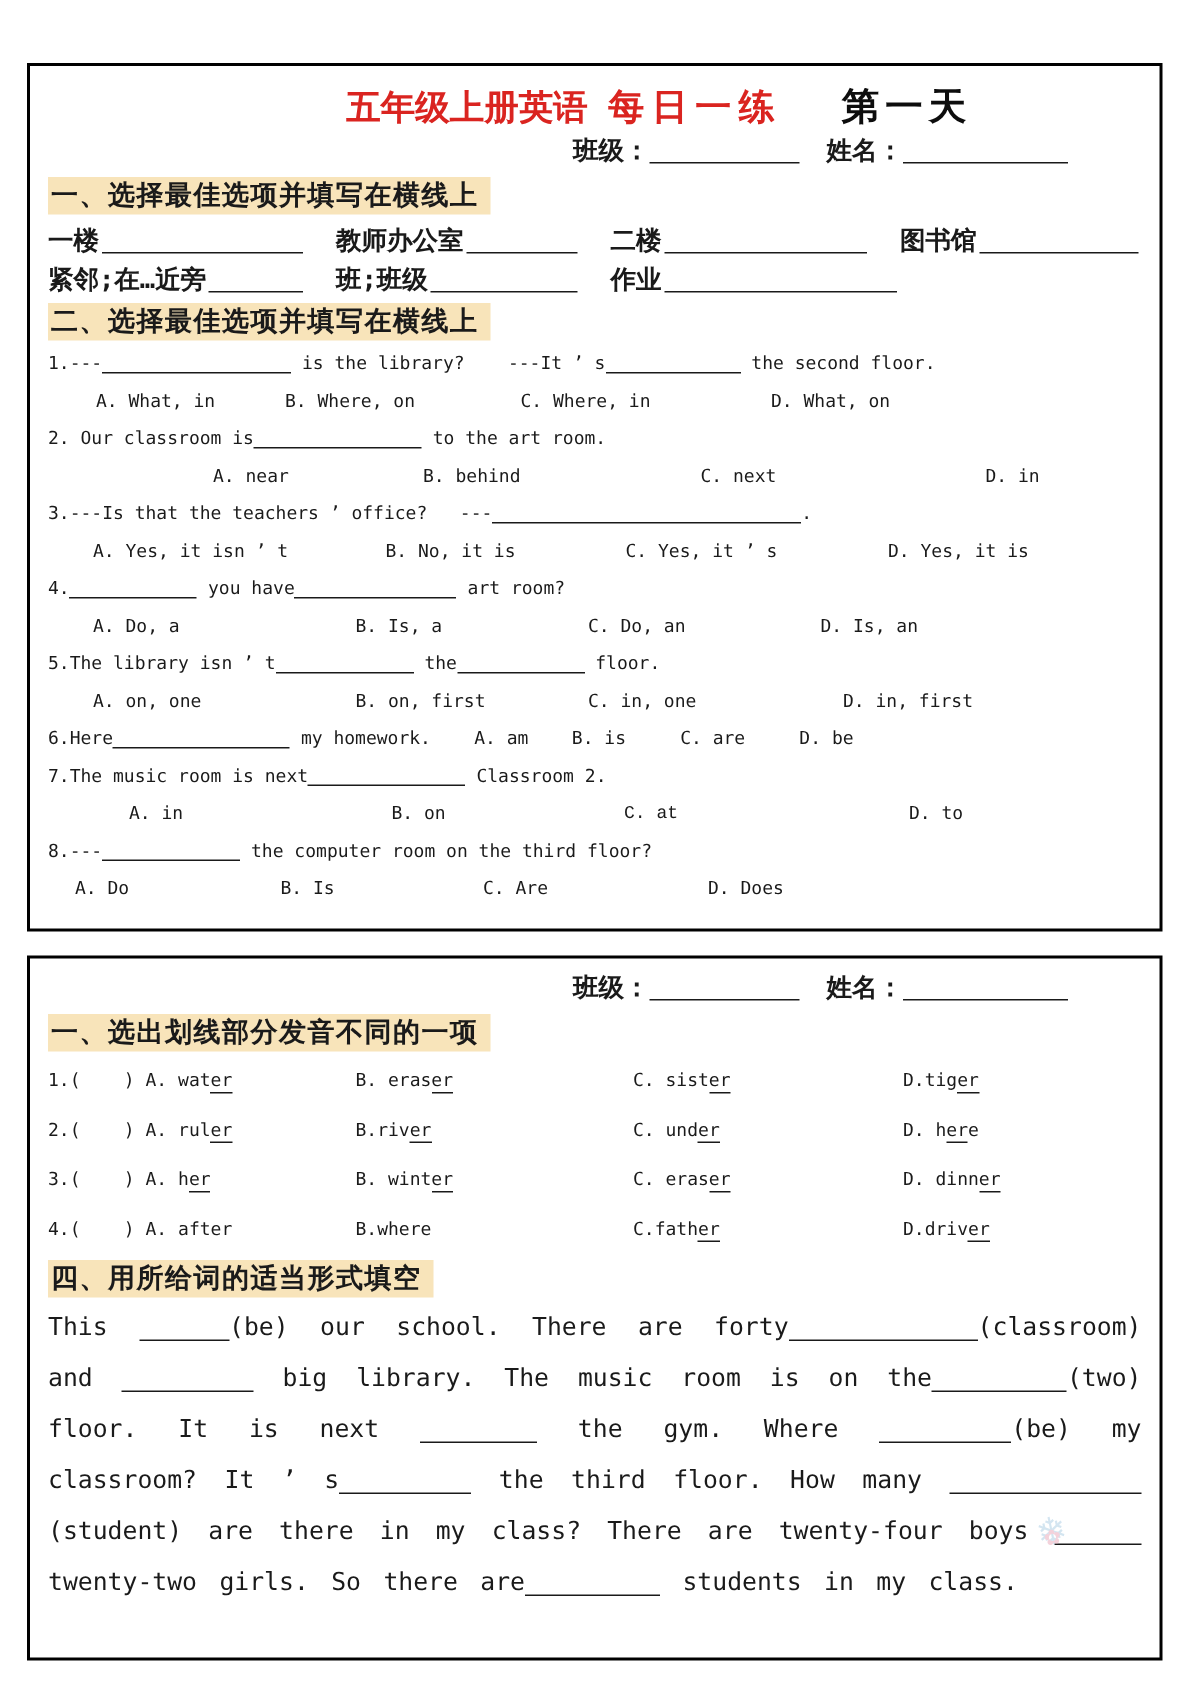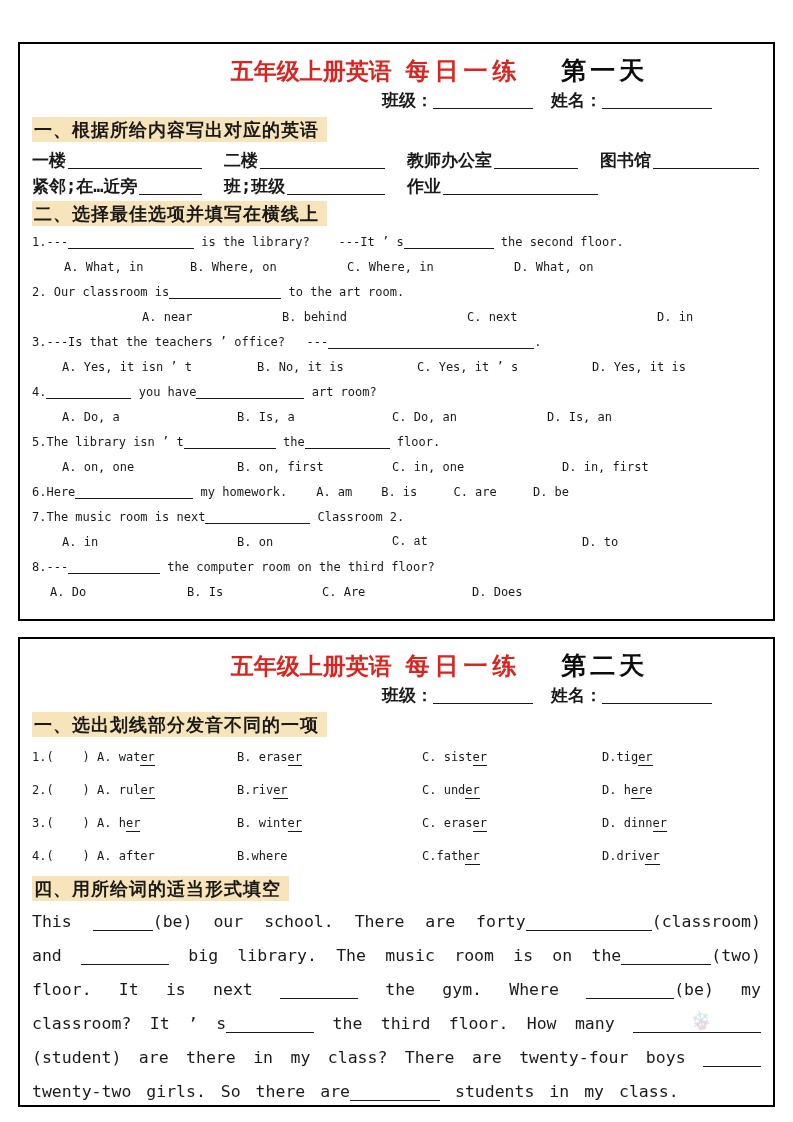--- a/index.html
+++ b/index.html
@@ -53,32 +53,32 @@
 <div class="panel" id="panel1">
   <div class="title">
     <span class="t-red">五年级上册英语</span>
     <span class="t-red2">每日一练</span>
     <span class="t-day">第一天</span>
   </div>
   <div class="classline">
     <span>班级：</span><span class="cl-blank b1"></span><span>姓名：</span><span class="cl-blank b2"></span>
   </div>
   <div>
-      <div class="sec"><span class="hl">一、根据所给内容写出对应的英语</span></div>
+      <div class="sec"><span class="hl">一、选择最佳选项并填写在横线上</span></div>
       <div class="vrow">
         <span class="vcell">
           <span class="vlabel">一楼</span>
           <span class="vblank"></span>
         </span>
         <span class="vcell">
-          <span class="vlabel">二楼</span>
+          <span class="vlabel">教师办公室</span>
           <span class="vblank"></span>
         </span>
         <span class="vcell">
-          <span class="vlabel">教师办公室</span>
+          <span class="vlabel">二楼</span>
           <span class="vblank"></span>
         </span>
         <span class="vcell">
           <span class="vlabel">图书馆</span>
           <span class="vblank"></span>
         </span>
       </div>
       <div class="vrow">
         <span class="vcell">
           <span class="vlabel">紧邻;在…近旁</span>
@@ -99,32 +99,27 @@
       <div class="rrow"><span class="cell"><span>2. Our classroom is</span><span class="blank" style="width: 112px;"></span><span> to the art room.</span></span></div>
       <div class="rrow" style="padding-left: 110px;"><span class="cell" style="width: 140px;"><span>A. near</span></span><span class="cell" style="width: 185px;"><span>B. behind</span></span><span class="cell" style="width: 190px;"><span>C. next</span></span><span class="cell"><span>D. in</span></span></div>
       <div class="rrow"><span class="cell"><span>3.---Is that the teachers ’ office?&nbsp;&nbsp; ---</span><span class="blank" style="width: 206px;"></span><span>.</span></span></div>
       <div class="rrow" style="padding-left: 30px;"><span class="cell" style="width: 195px;"><span>A. Yes, it isn ’ t</span></span><span class="cell" style="width: 160px;"><span>B. No, it is</span></span><span class="cell" style="width: 175px;"><span>C. Yes, it ’ s</span></span><span class="cell"><span>D. Yes, it is</span></span></div>
       <div class="rrow"><span class="cell"><span>4.</span><span class="blank" style="width: 85px;"></span><span> you have</span><span class="blank" style="width: 108px;"></span><span> art room?</span></span></div>
       <div class="rrow" style="padding-left: 30px;"><span class="cell" style="width: 175px;"><span>A. Do, a</span></span><span class="cell" style="width: 155px;"><span>B. Is, a</span></span><span class="cell" style="width: 155px;"><span>C. Do, an</span></span><span class="cell"><span>D. Is, an</span></span></div>
       <div class="rrow"><span class="cell"><span>5.The library isn ’ t</span><span class="blank" style="width: 92px;"></span><span> the</span><span class="blank" style="width: 85px;"></span><span> floor.</span></span></div>
       <div class="rrow" style="padding-left: 30px;"><span class="cell" style="width: 175px;"><span>A. on, one</span></span><span class="cell" style="width: 155px;"><span>B. on, first</span></span><span class="cell" style="width: 170px;"><span>C. in, one</span></span><span class="cell"><span>D. in, first</span></span></div>
       <div class="rrow"><span class="cell"><span>6.Here</span><span class="blank" style="width: 118px;"></span><span> my homework.&nbsp;&nbsp;&nbsp; A. am&nbsp;&nbsp;&nbsp; B. is&nbsp;&nbsp;&nbsp;&nbsp; C. are&nbsp;&nbsp;&nbsp;&nbsp; D. be</span></span></div>
       <div class="rrow"><span class="cell"><span>7.The music room is next</span><span class="blank" style="width: 105px;"></span><span> Classroom 2.</span></span></div>
-      <div class="rrow" style="padding-left: 30px;"><span class="cell" style="width: 175px;"><span>A. in</span></span><span class="cell" style="width: 155px;"><span>B. on</span></span><span class="cell" style="width: 190px; font-family: Liberation Mono, monospace;"><span>C. at</span></span><span class="cell"><span>D. to</span></span></div>
+      <div class="rrow" style="padding-left: 30px;"><span class="cell" style="width: 175px; margin-left: 24px;"><span>A. in</span></span><span class="cell" style="width: 155px;"><span>B. on</span></span><span class="cell" style="width: 190px; font-family: Liberation Mono, monospace;"><span>C. at</span></span><span class="cell"><span>D. to</span></span></div>
       <div class="rrow"><span class="cell"><span>8.---</span><span class="blank" style="width: 92px;"></span><span> the computer room on the third floor?</span></span></div>
       <div class="rrow" style="padding-left: 18px;"><span class="cell" style="width: 137px;"><span>A. Do</span></span><span class="cell" style="width: 135px;"><span>B. Is</span></span><span class="cell" style="width: 150px;"><span>C. Are</span></span><span class="cell"><span>D. Does</span></span></div>
     </div>
 </div>
 
 <div class="panel" id="panel2">
-  <div class="title">
-    <span class="t-red">五年级上册英语</span>
-    <span class="t-red2">每日一练</span>
-    <span class="t-day">第二天</span>
-  </div>
   <div class="classline">
     <span>班级：</span><span class="cl-blank b1"></span><span>姓名：</span><span class="cl-blank b2"></span>
   </div>
   <div>
       <div class="sec"><span class="hl">一、选出划线部分发音不同的一项</span></div>
       <div class="rrow" style="line-height: 33px;"><span class="cell" style="width: 205px;"><span>1.(&nbsp;&nbsp;&nbsp;&nbsp;) A. wat</span><span class="us">er</span></span><span class="cell" style="width: 185px;"><span>B. eras</span><span class="us">er</span></span><span class="cell" style="width: 180px;"><span>C. sist</span><span class="us">er</span></span><span class="cell"><span>D.tig</span><span class="us">er</span></span></div>
       <div class="rrow" style="line-height: 33px;"><span class="cell" style="width: 205px;"><span>2.(&nbsp;&nbsp;&nbsp;&nbsp;) A. rul</span><span class="us">er</span></span><span class="cell" style="width: 185px;"><span>B.riv</span><span class="us">er</span></span><span class="cell" style="width: 180px;"><span>C. und</span><span class="us">er</span></span><span class="cell"><span>D. h</span><span class="us">er</span><span>e</span></span></div>
       <div class="rrow" style="line-height: 33px;"><span class="cell" style="width: 205px;"><span>3.(&nbsp;&nbsp;&nbsp;&nbsp;) A. h</span><span class="us">er</span></span><span class="cell" style="width: 185px;"><span>B. wint</span><span class="us">er</span></span><span class="cell" style="width: 180px;"><span>C. eras</span><span class="us">er</span></span><span class="cell"><span>D. dinn</span><span class="us">er</span></span></div>
       <div class="rrow" style="line-height: 33px;"><span class="cell" style="width: 205px;"><span>4.(&nbsp;&nbsp;&nbsp;&nbsp;) A. after</span></span><span class="cell" style="width: 185px;"><span>B.where</span></span><span class="cell" style="width: 180px;"><span>C.fath</span><span class="us">er</span></span><span class="cell"><span>D.driv</span><span class="us">er</span></span></div>
       <div class="sec"><span class="hl">四、用所给词的适当形式填空</span></div>

